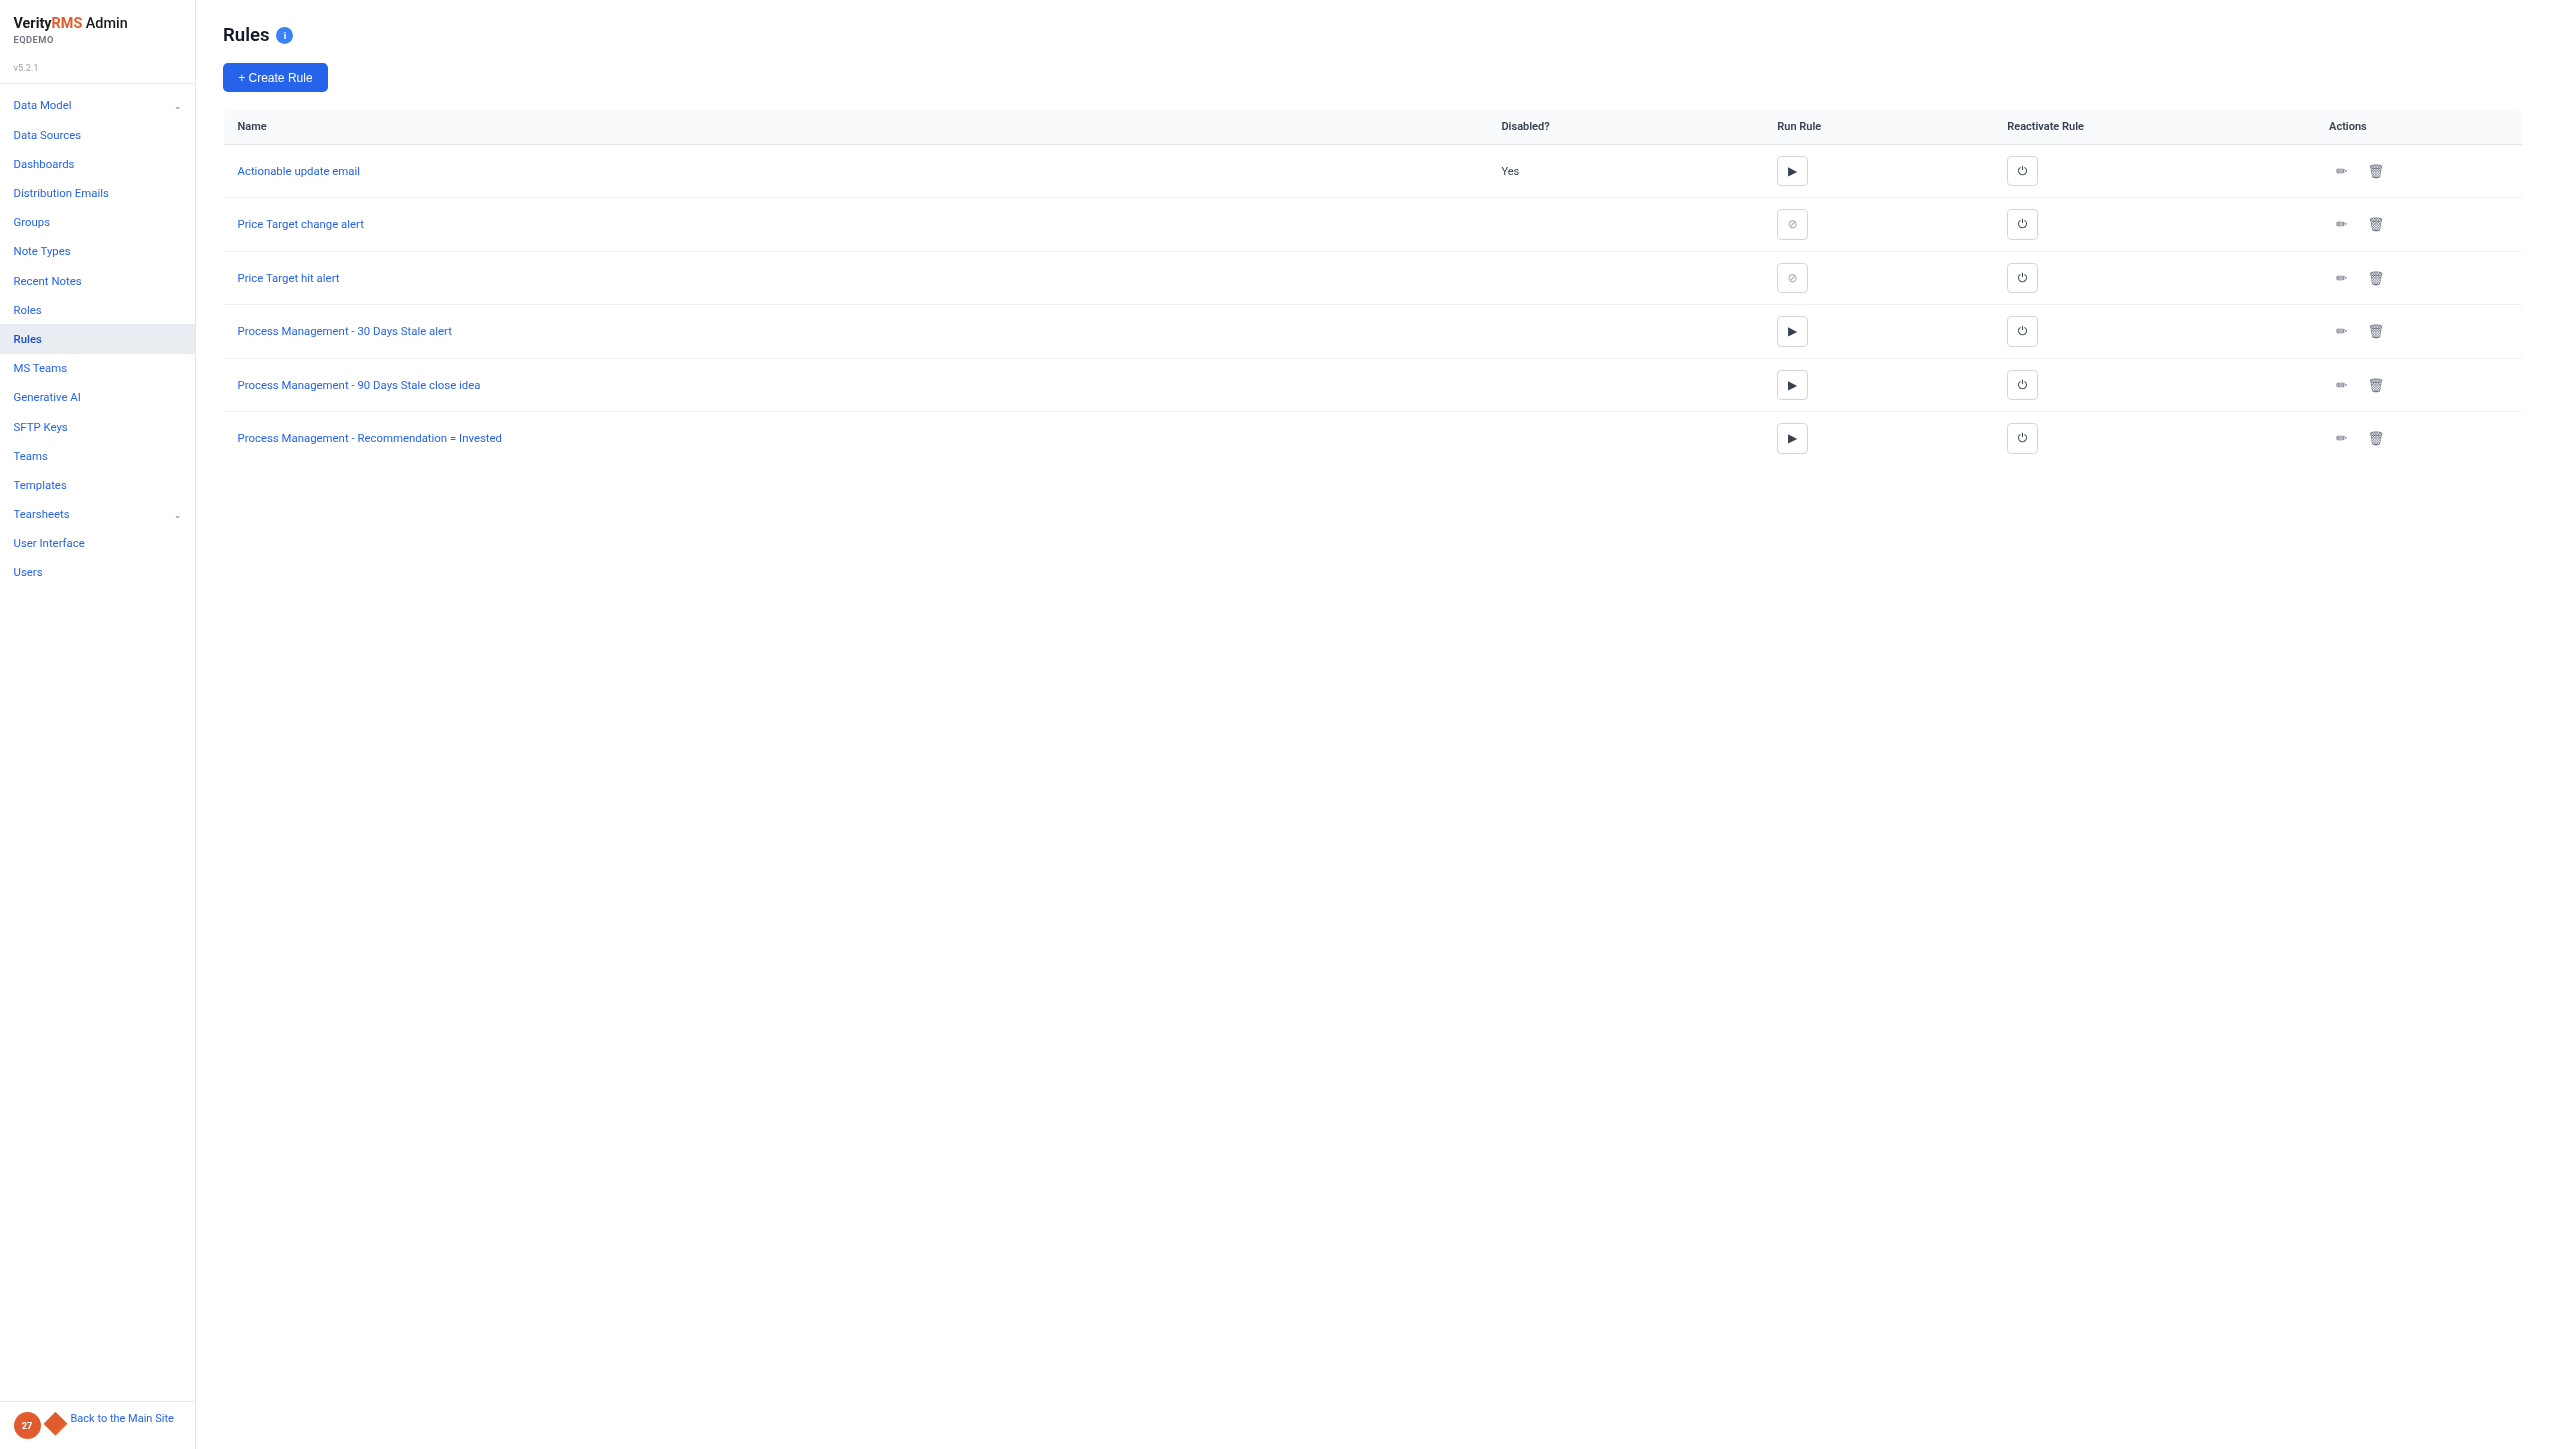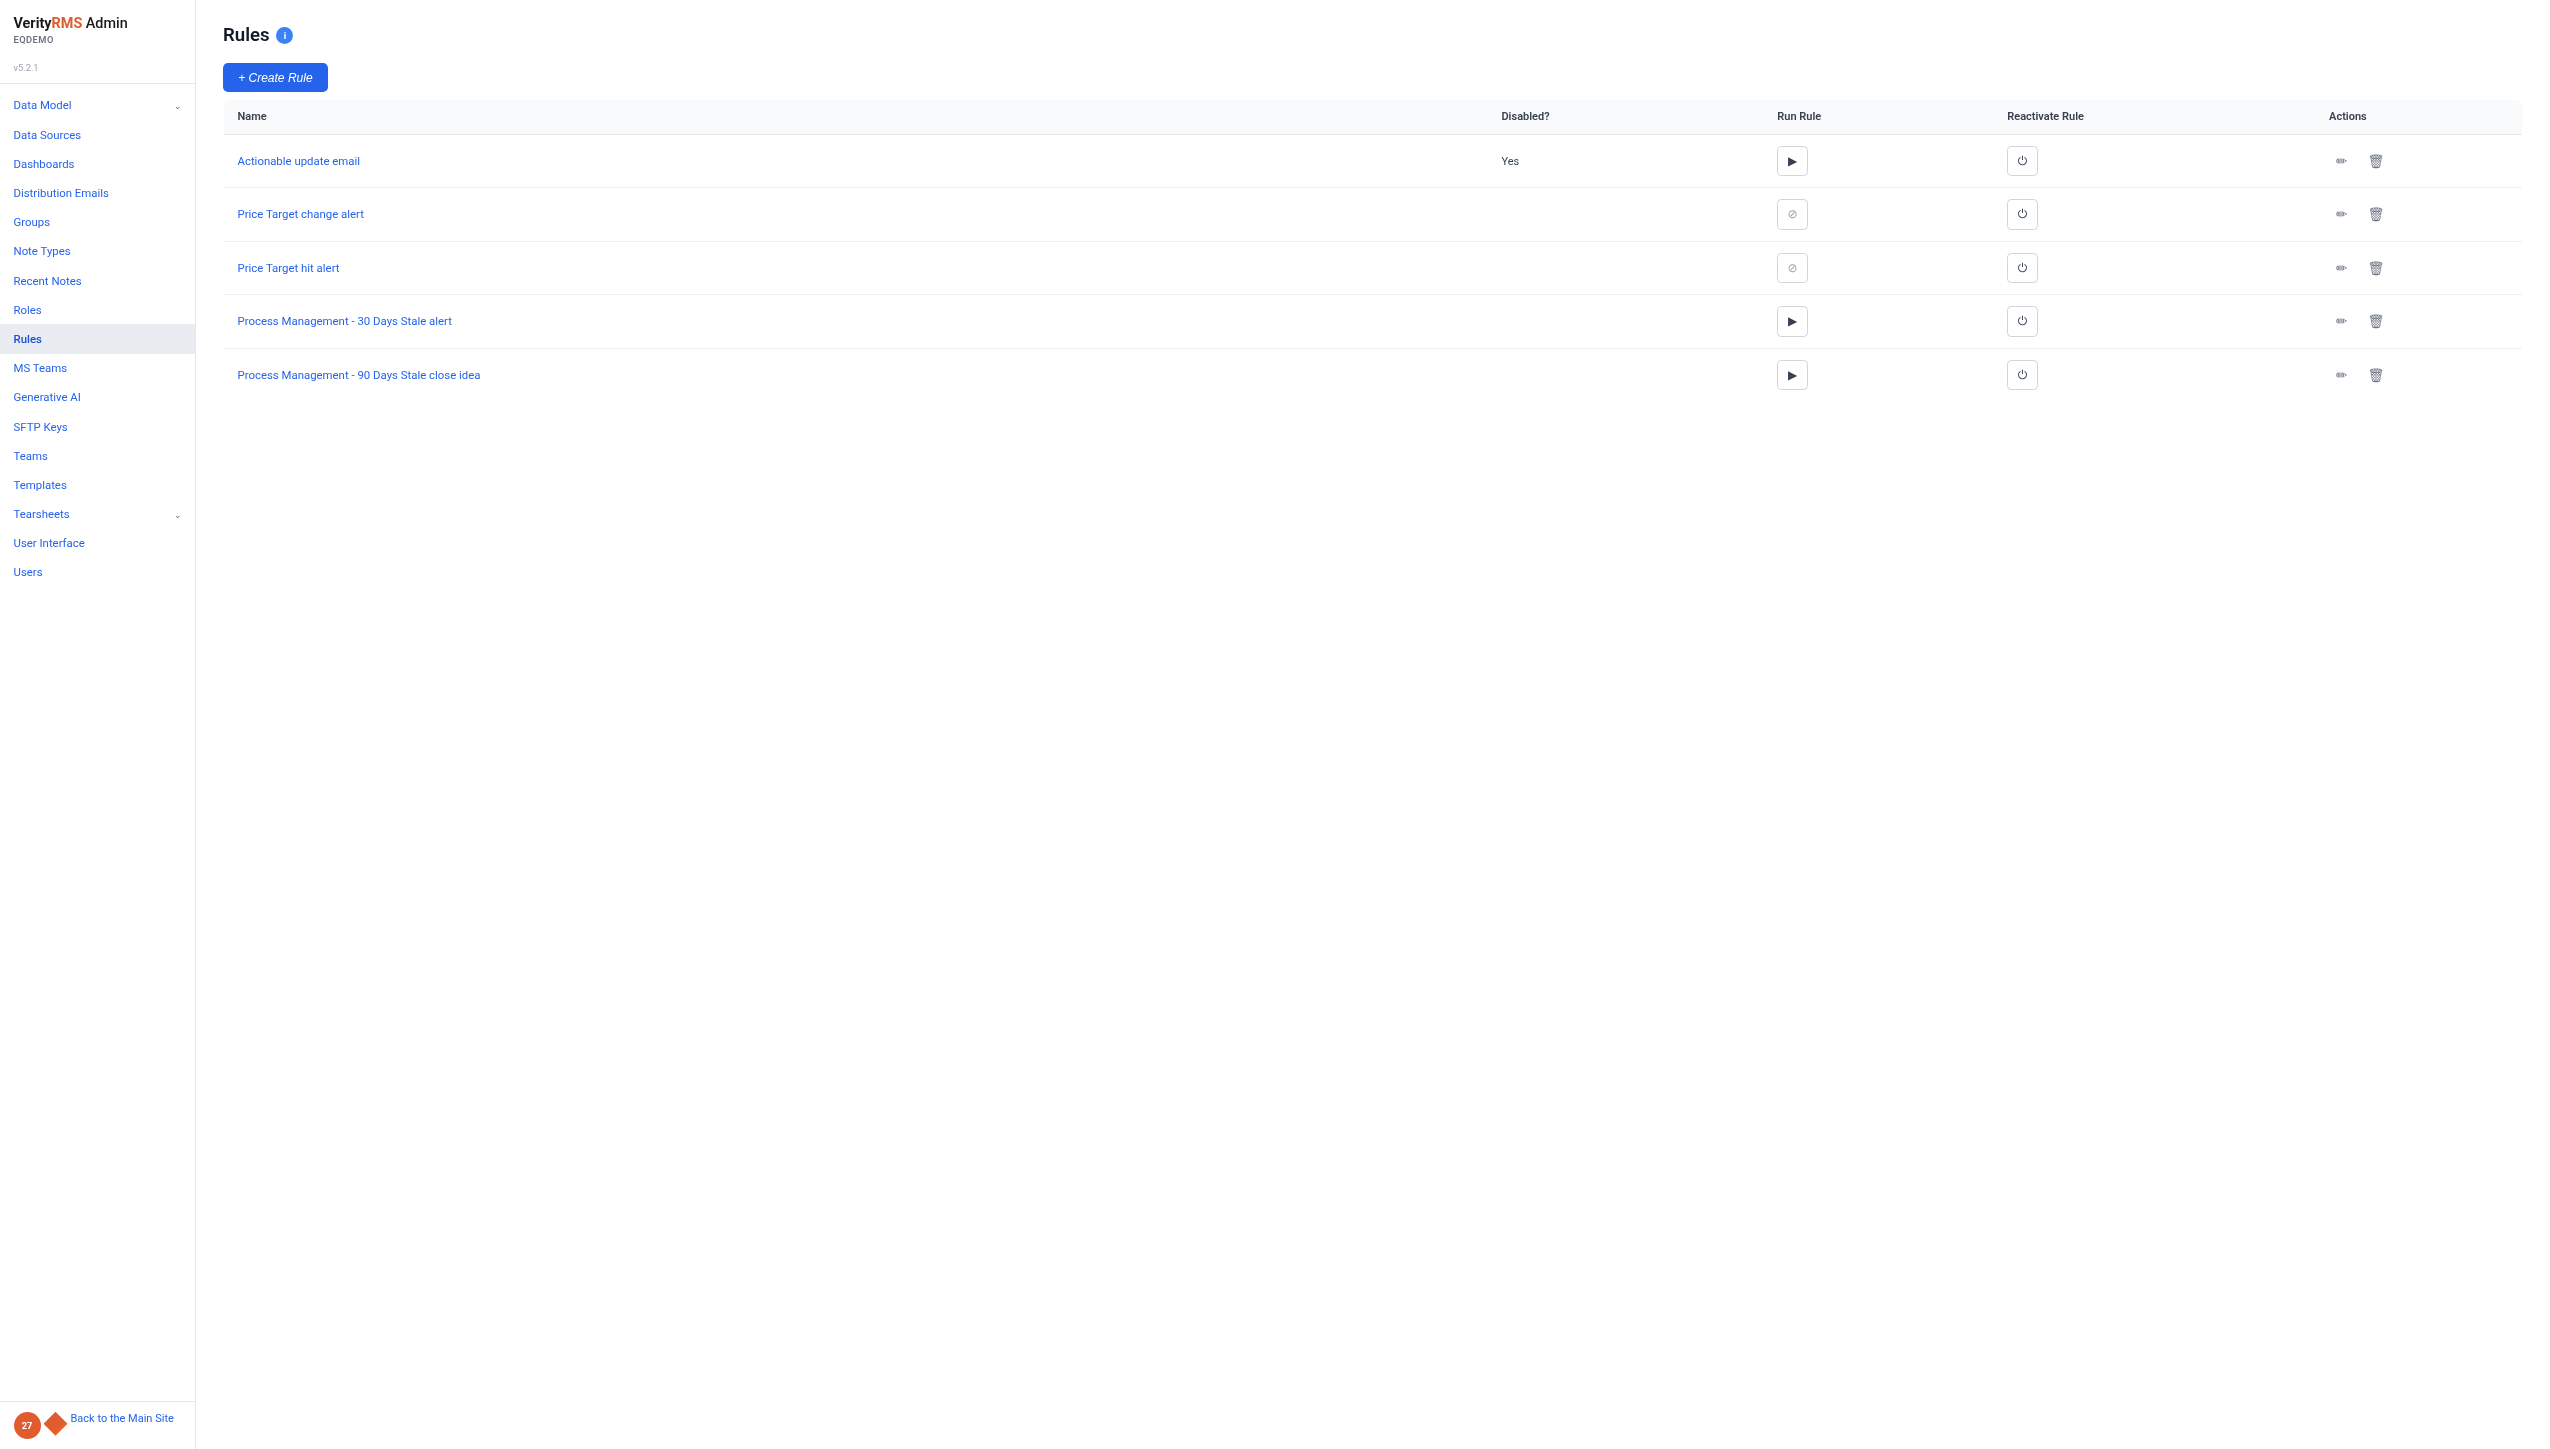--- a/index.html
+++ b/index.html
@@ -132,22 +132,21 @@
       align-items: center;
       gap: 5.1px;
       background: #2563eb;
       color: #fff;
       border: none;
       border-radius: 5.1px;
       padding: 7.6px 15.2px;
       font-size: 12px;
       font-weight: 500;
       cursor: pointer;
-      margin-bottom: 7px;
-      font-style: italic;
+      margin-bottom: 17px;
     }
 
     
     .rules-table {
       width: 100%;
       border-collapse: collapse;
       border: 0.8px solid #e5e7eb;
       border-radius: 6.8px;
       overflow: hidden;
     }
@@ -406,17 +405,37 @@
         </td>
         <td>
           <div class="actions-cell">
             <button class="icon-btn-inline">✏</button>
             <button class="icon-btn-inline">🗑</button>
           </div>
         </td>
       </tr>
 
 
+      <tr>
+        <td>
+          <a class="rule-name-link">Process Management - Recommendation = Invested</a>
+        </td>
+        <td>
+          <span class="disabled-badge"></span>
+        </td>
+        <td>
+          <button class="action-btn">▶</button>
+        </td>
+        <td>
+          <button class="action-btn">⏻</button>
+        </td>
+        <td>
+          <div class="actions-cell">
+            <button class="icon-btn-inline">✏</button>
+            <button class="icon-btn-inline">🗑</button>
+          </div>
+        </td>
+      </tr>
 
     </tbody>
   </table>
 </div>
 
 
 </body></html>

